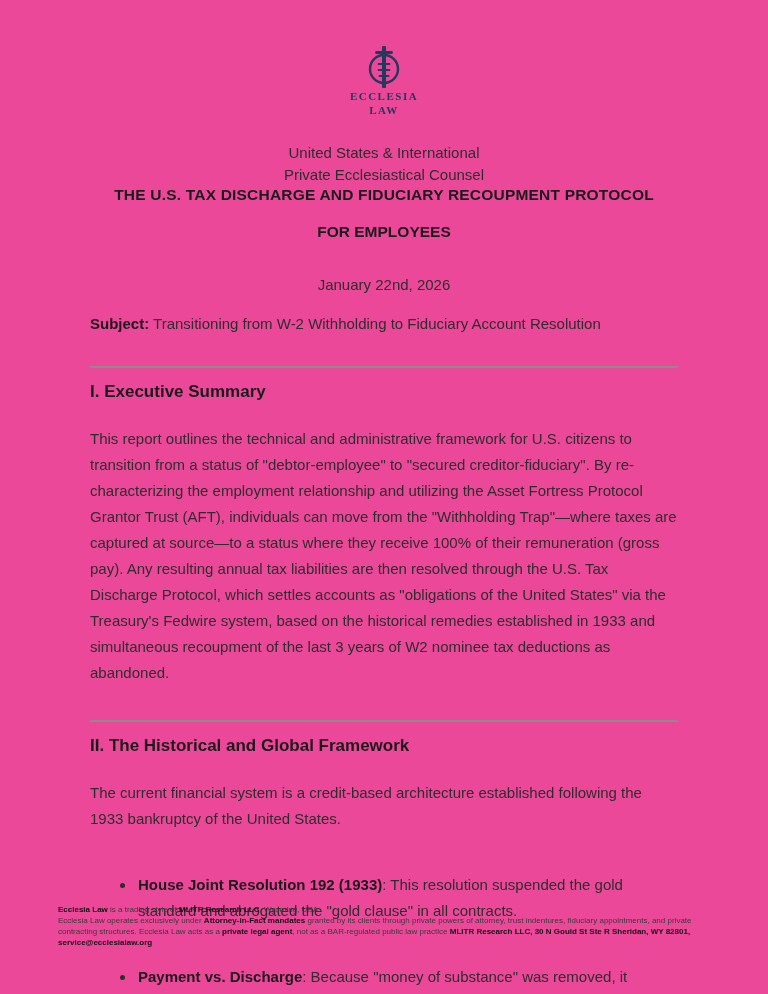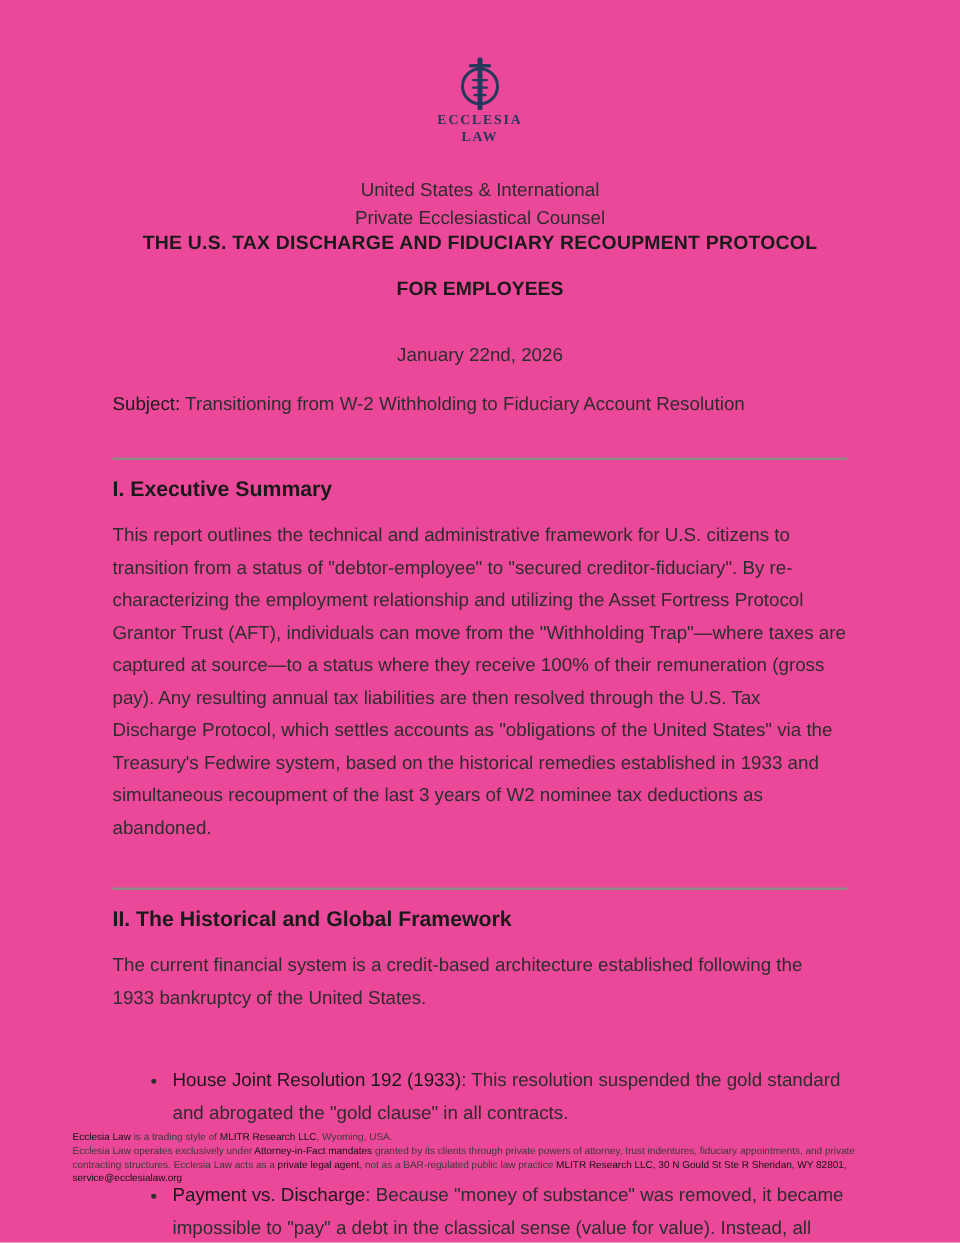--- a/index.html
+++ b/index.html
@@ -30,34 +30,34 @@
 
   
   .counsel { text-align: center; margin-top: 26px; font-size: 15px; line-height: 22px; color: #2d2d2d; }
   .doc-title {
     text-align: center; font-weight: bold; font-size: 15.5px;
     color: #1a1a1a; letter-spacing: 0.2px;
   }
   .doc-subtitle { text-align: center; font-weight: bold; font-size: 15.5px; color: #1a1a1a; margin-top: 19px; }
   .doc-date { text-align: center; font-size: 15px; margin-top: 35px; }
   .subject-line { font-size: 15px; margin-top: 22px; }
-  .b { font-weight: normal; color: #1a1a1a; }
+  .b { font-weight: bold; color: #1a1a1a; }
 
   .rule {
     border: none; border-top: 2px solid #8c8c8c;
     margin: 34px 0 0 0;
   }
 
   .section-heading {
     font-size: 17px; font-weight: bold; color: #1a1a1a;
     margin: 14px 0 0 0;
   }
   .body-para {
     font-size: 15px; line-height: 26px; color: #2d2d2d;
-    margin: 14px 0 0 0;
+    margin: 24px 0 0 0;
   }
   ul.bullets {
     margin: 14px 0 0 0;
     padding-left: 46px;
     font-size: 15px; line-height: 26px;
   }
   ul.bullets li { margin-bottom: 1px; padding-left: 2px; margin-top: 40px; }
 
   
   .footer {

